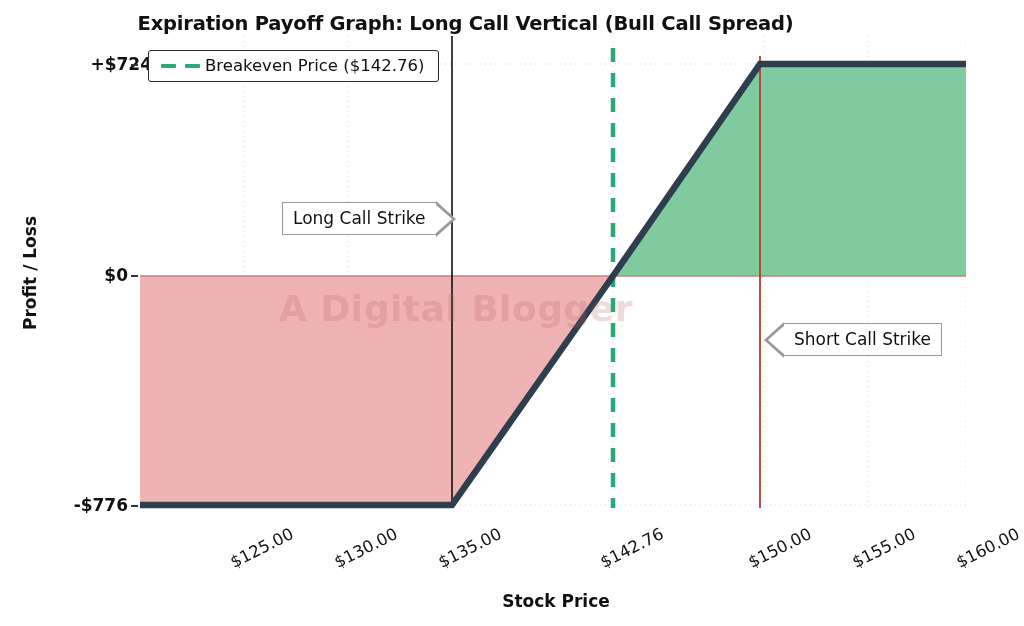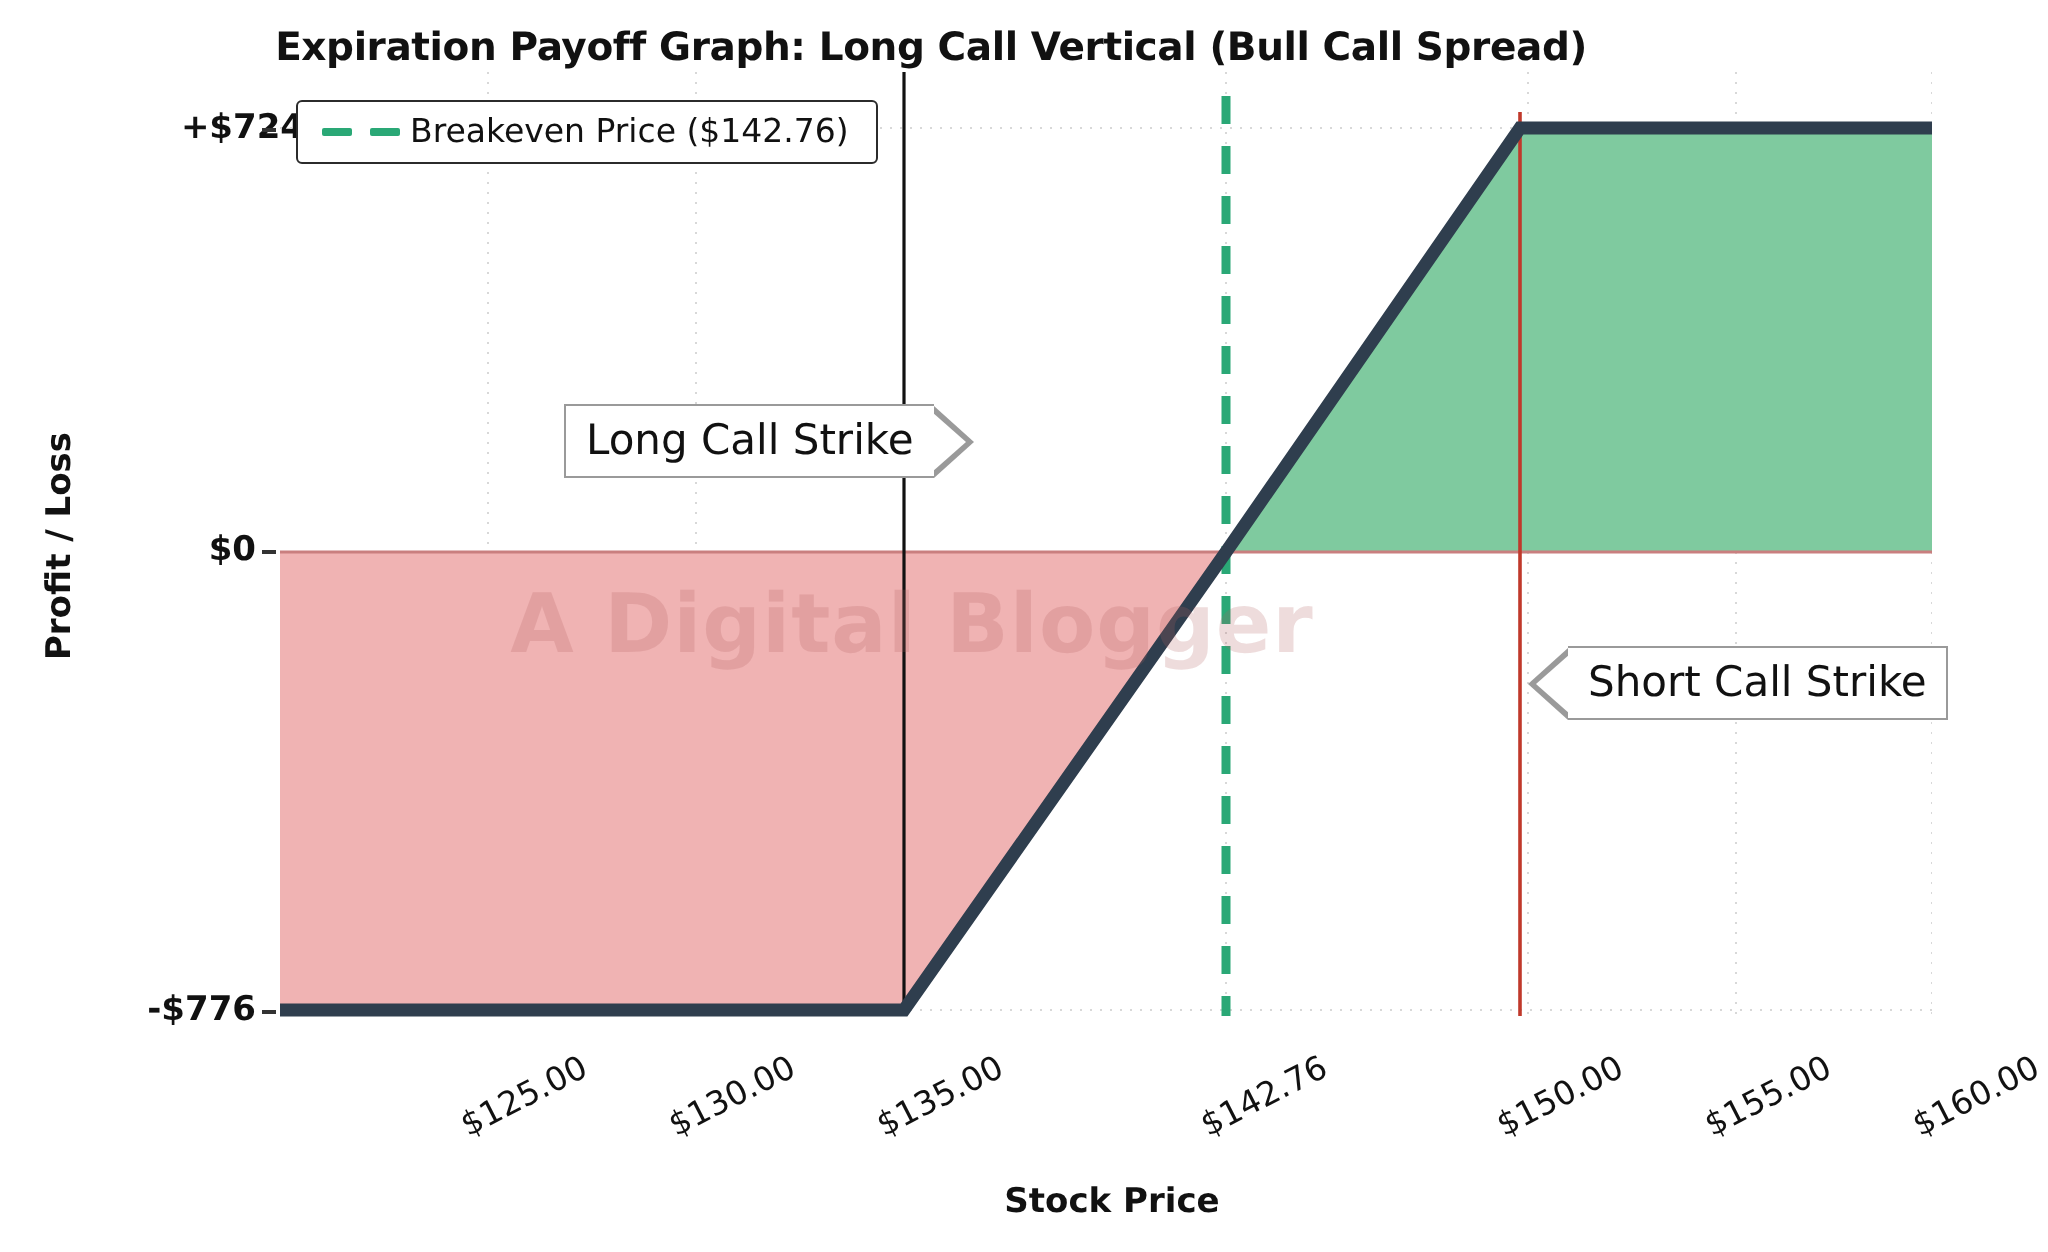--- a/index.html
+++ b/index.html
@@ -93,21 +93,21 @@
     transform-origin: right top;
     text-align: right;
   }
   
   #watermark {
     position: absolute;
     left: 0;
     top: 288px;
     width: 912px;
     text-align: center;
-    font-size: 41px;
+    font-size: 36px;
     font-weight: bold;
     color: rgba(176, 96, 96, 0.22);
     letter-spacing: 0.5px;
     pointer-events: none;
     user-select: none;
   }
   
   #legend {
     position: absolute;
     left: 148px;
@@ -139,21 +139,21 @@
   .legend-dash i:nth-child(1) { left: 0; }
   .legend-dash i:nth-child(2) { left: 24px; }
   #legend-text {
     font-size: 16.5px;
     color: #111111;
   }
   
   .callout {
     position: absolute;
     z-index: 25;
-    font-size: 21px;
+    font-size: 17px;
     color: #111111;
     white-space: nowrap;
   }
   .callout .body {
     position: relative;
     display: inline-block;
     background: #ffffff;
     border: 1.4px solid #9a9a9a;
     padding: 5px 10px 6px 10px;
   }

